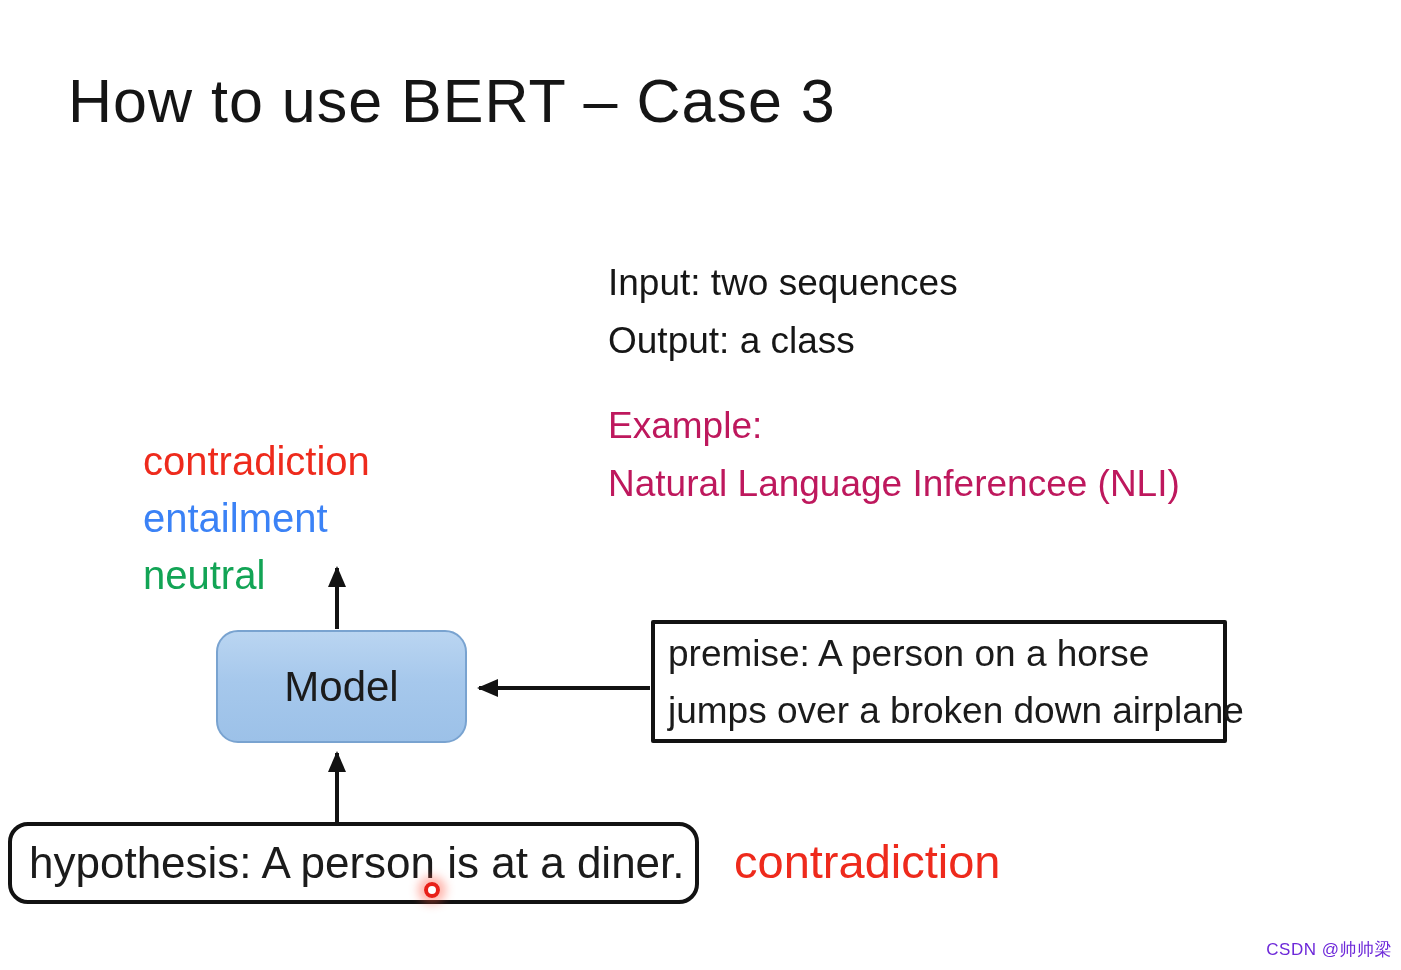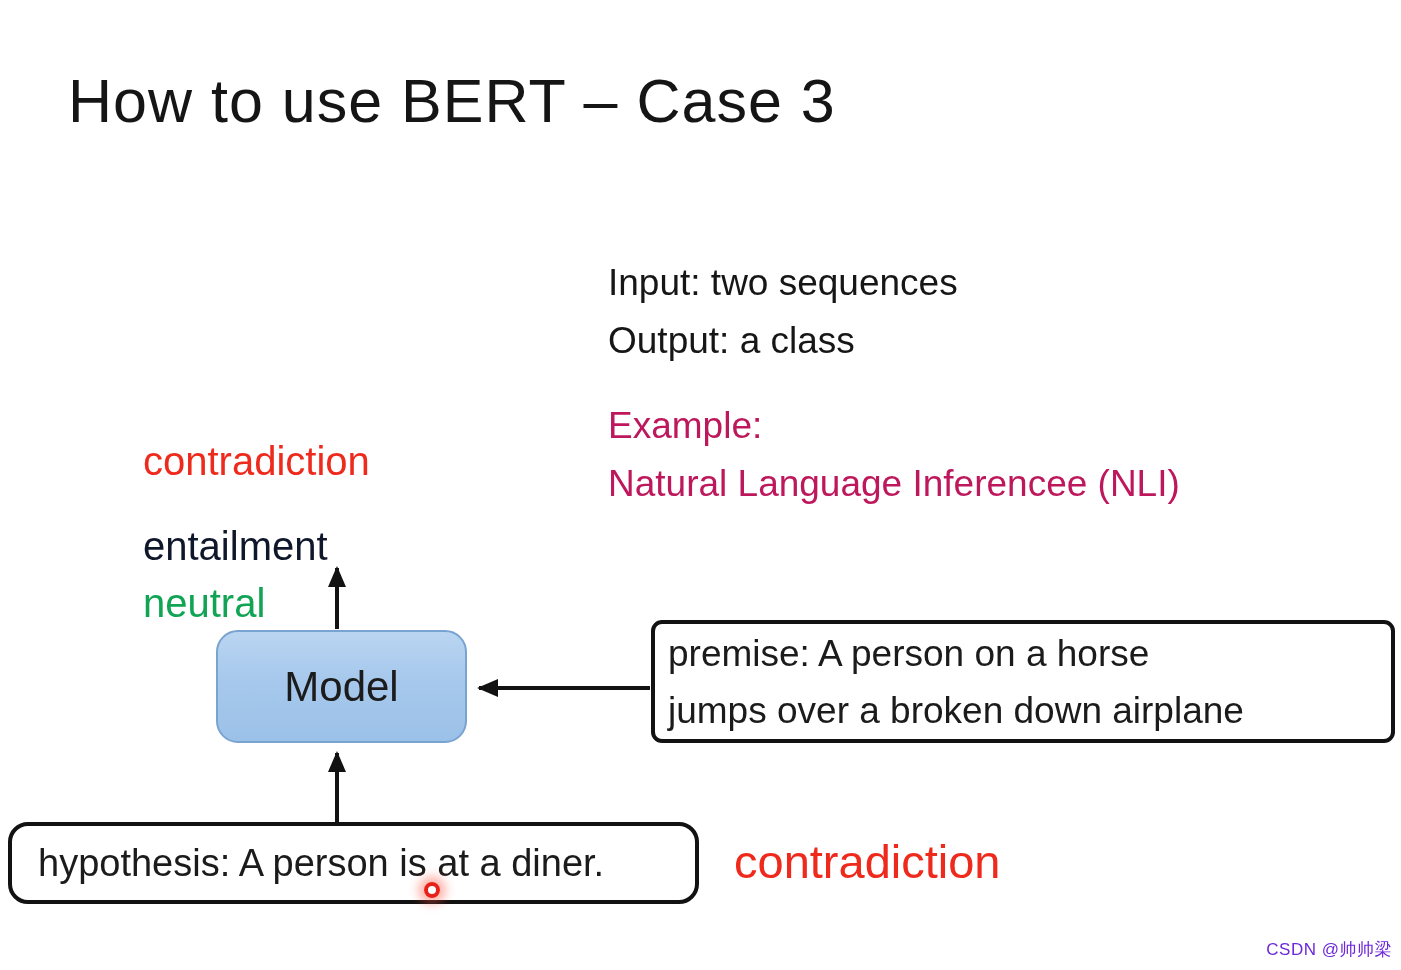--- a/index.html
+++ b/index.html
@@ -24,49 +24,49 @@
   .example-block {
     position: absolute; left: 608px; top: 397px;
     font-size: 37px; line-height: 58px; color: #be185d;
   }
 
   .classes {
     position: absolute; left: 143px; top: 433px;
     font-size: 40px; line-height: 57px; white-space: nowrap;
   }
   .class-red   { color: #ee2a1c; }
-  .class-blue  { color: #0f172a; margin-top: 28px; }
+  .class-blue  { color: #3b82f6; }
   .class-green { color: #12a455; }
 
   .model-box {
     position: absolute; left: 216px; top: 630px;
     width: 251px; height: 113px; box-sizing: border-box;
     border: 2px solid #79a3d0; border-radius: 22px;
     background: linear-gradient(180deg, #bad5f1 0%, #a6c8ec 45%, #9cc1e8 100%);
     display: flex; align-items: center; justify-content: center;
     font-size: 42px; color: #1b1b1b;
   }
 
   .premise-box {
     position: absolute; left: 651px; top: 620px;
-    width: 744px; height: 123px; box-sizing: border-box;
-    border: 4px solid #121212; border-radius: 11px;
+    width: 576px; height: 123px; box-sizing: border-box;
+    border: 4px solid #121212; border-radius: 2px;
     background: #ffffff;
     display: flex; flex-direction: column; justify-content: center;
     padding-left: 13px; font-size: 37px; line-height: 57px;
     white-space: nowrap;
   }
 
   .hypothesis-box {
     position: absolute; left: 8px; top: 822px;
     width: 691px; height: 82px; box-sizing: border-box;
     border: 4px solid #121212; border-radius: 20px;
     background: #ffffff;
     display: flex; align-items: center;
-    padding-left: 26px; font-size: 38px; white-space: nowrap;
+    padding-left: 17px; font-size: 44px; white-space: nowrap;
   }
 
   .prediction {
     position: absolute; left: 734px; top: 834px;
     font-size: 47px; color: #ee2a1c; white-space: nowrap;
   }
 
   .arrows { position: absolute; left: 0; top: 0; pointer-events: none; }
 
   .laser-dot {

